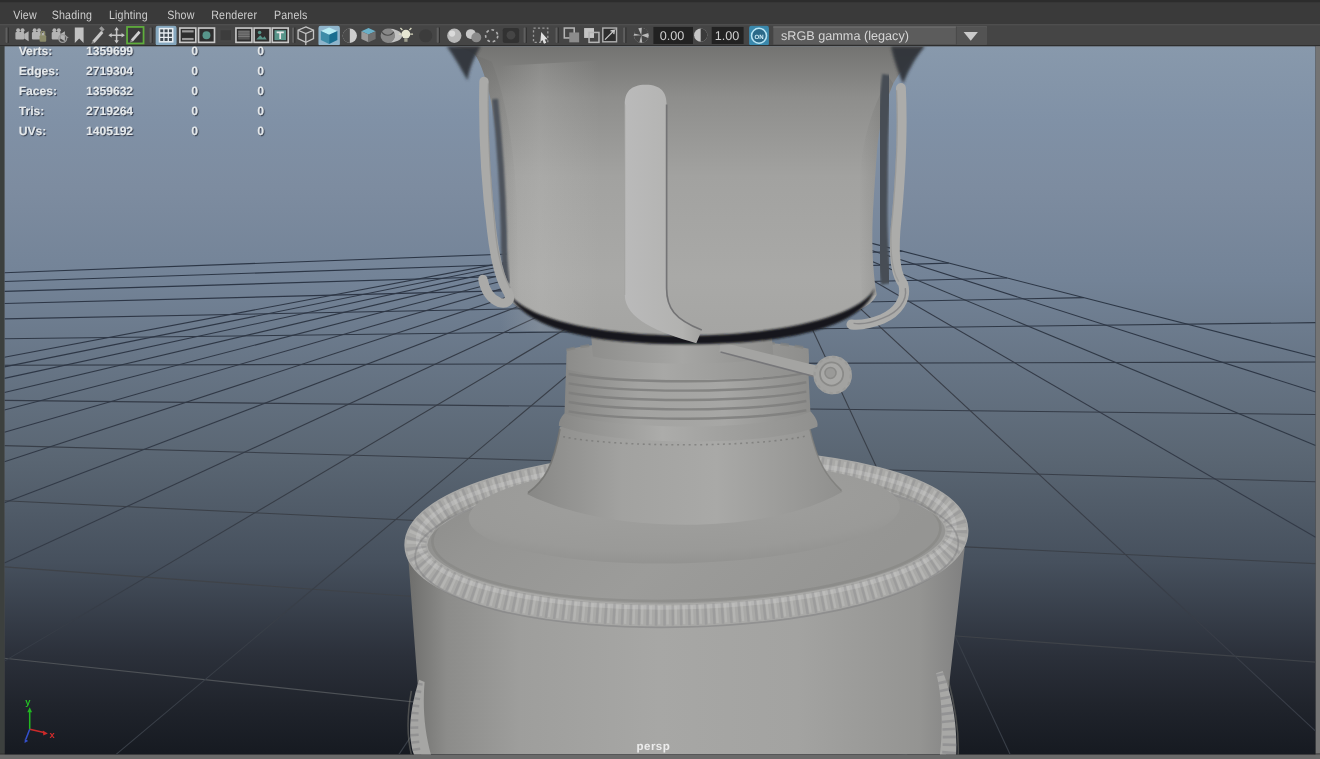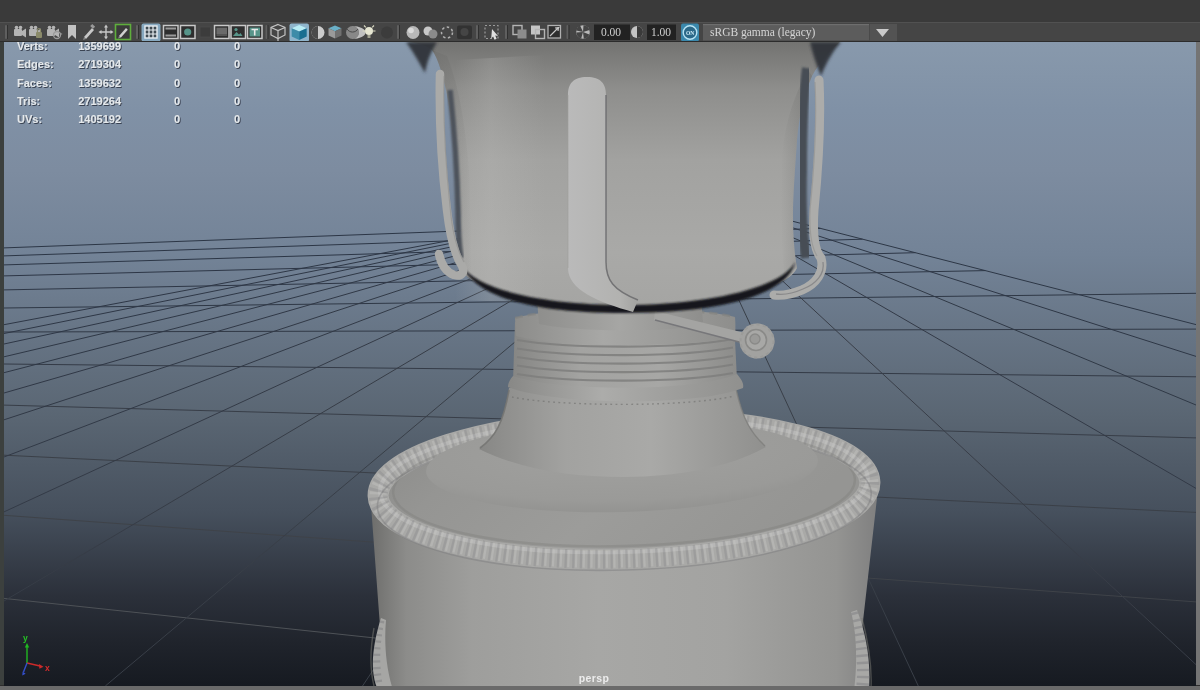--- a/index.html
+++ b/index.html
@@ -1,19 +1,27 @@
 <!DOCTYPE html>
 <html><head><meta charset="utf-8"><style>
 html,body{margin:0;padding:0;width:1200px;height:690px;overflow:hidden;background:#3a3a3a;font-family:"Liberation Sans",sans-serif;}
 #frame{position:absolute;left:0;top:0;width:1200px;height:690px;}
 .hud{font-size:11px;font-weight:bold;fill:#e4e8eb;}
 </style></head>
 <body>
 <div id="frame">
-<div style="position:absolute;left:0;top:22px;width:1200px;height:20px;background:#454545;border-top:1px solid #515151;box-sizing:border-box;font-family:Liberation Serif, serif;">
+<div style="position:absolute;left:0;top:0;width:1200px;height:22px;background:#3a3a3a;border-top:2px solid #2c2c2c;box-sizing:border-box;color:#cecece;font-size:11px;letter-spacing:0.2px;">
+      <span style="position:absolute;left:12px;top:6px;transform:scaleX(0.88);transform-origin:0 0;display:inline-block">View</span>
+      <span style="position:absolute;left:47px;top:6px;transform:scaleX(0.88);transform-origin:0 0;display:inline-block">Shading</span>
+      <span style="position:absolute;left:99px;top:6px;transform:scaleX(0.88);transform-origin:0 0;display:inline-block">Lighting</span>
+      <span style="position:absolute;left:152px;top:6px;transform:scaleX(0.88);transform-origin:0 0;display:inline-block">Show</span>
+      <span style="position:absolute;left:192px;top:6px;transform:scaleX(0.88);transform-origin:0 0;display:inline-block">Renderer</span>
+      <span style="position:absolute;left:249px;top:6px;transform:scaleX(0.88);transform-origin:0 0;display:inline-block">Panels</span>
+    </div>
+<div style="position:absolute;left:0;top:22px;width:1200px;height:20px;background:#454545;border-top:1px solid #515151;box-sizing:border-box;">
       <svg width="1200" height="20" viewBox="0 22 1200 20" style="position:absolute;left:0;top:0">
         <rect x="5" y="24" width="2" height="14" rx="1" fill="#5f5f5f"></rect>
         <rect x="7" y="24" width="1" height="14" fill="#303030"></rect>
 <rect x="14" y="28" width="8" height="7" rx="1" fill="#b4b4b4"></rect>
         <path d="M22,30 l4,-2.5 v9 l-4,-2.5 z" fill="#b4b4b4"></path>
         <circle cx="16.5" cy="26.5" r="1.8" fill="#b4b4b4"></circle>
         <circle cx="20.5" cy="26.5" r="1.8" fill="#b4b4b4"></circle>
 <rect x="29" y="28" width="8" height="7" rx="1" fill="#b4b4b4"></rect>
         <path d="M37,30 l4,-2.5 v9 l-4,-2.5 z" fill="#b4b4b4"></path>
         <circle cx="31.5" cy="26.5" r="1.8" fill="#b4b4b4"></circle>

